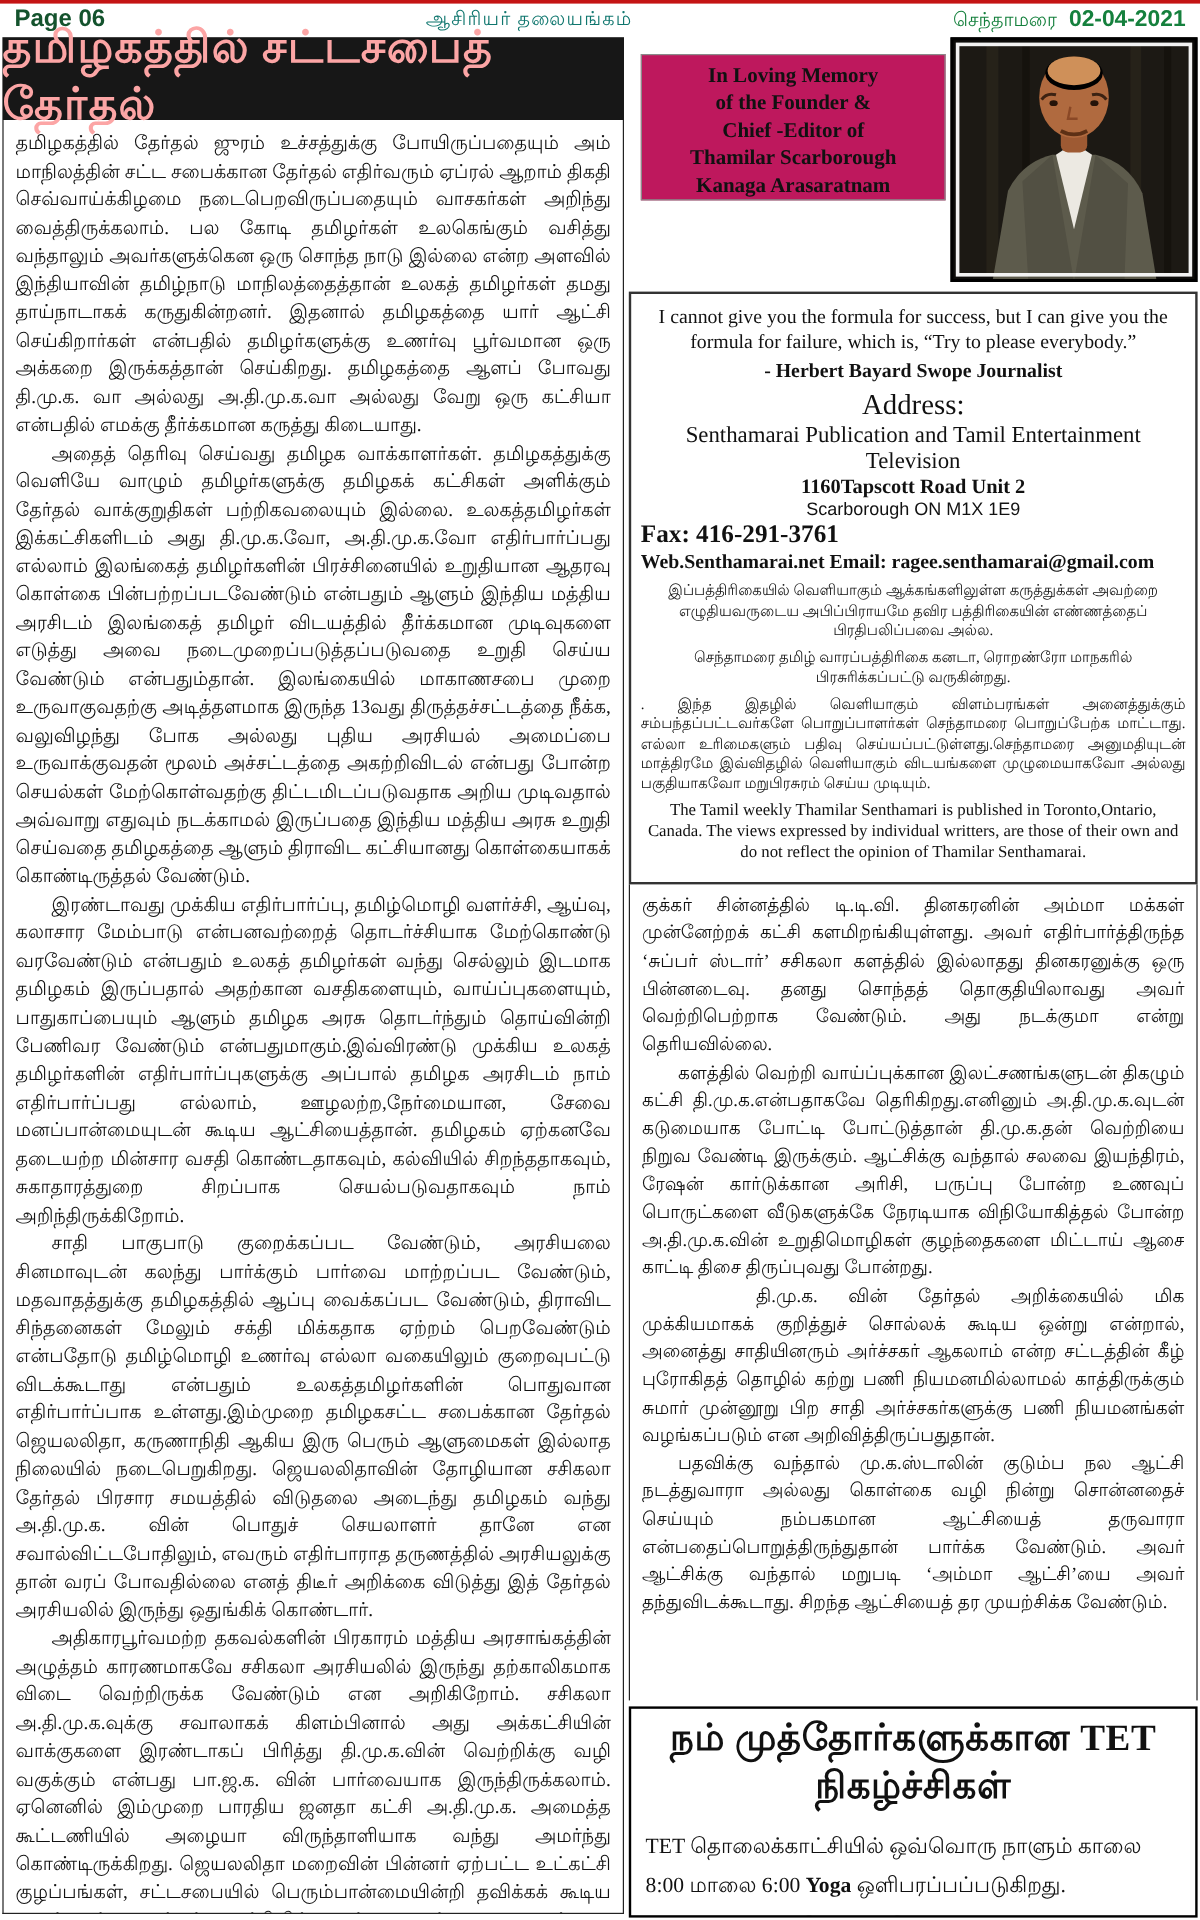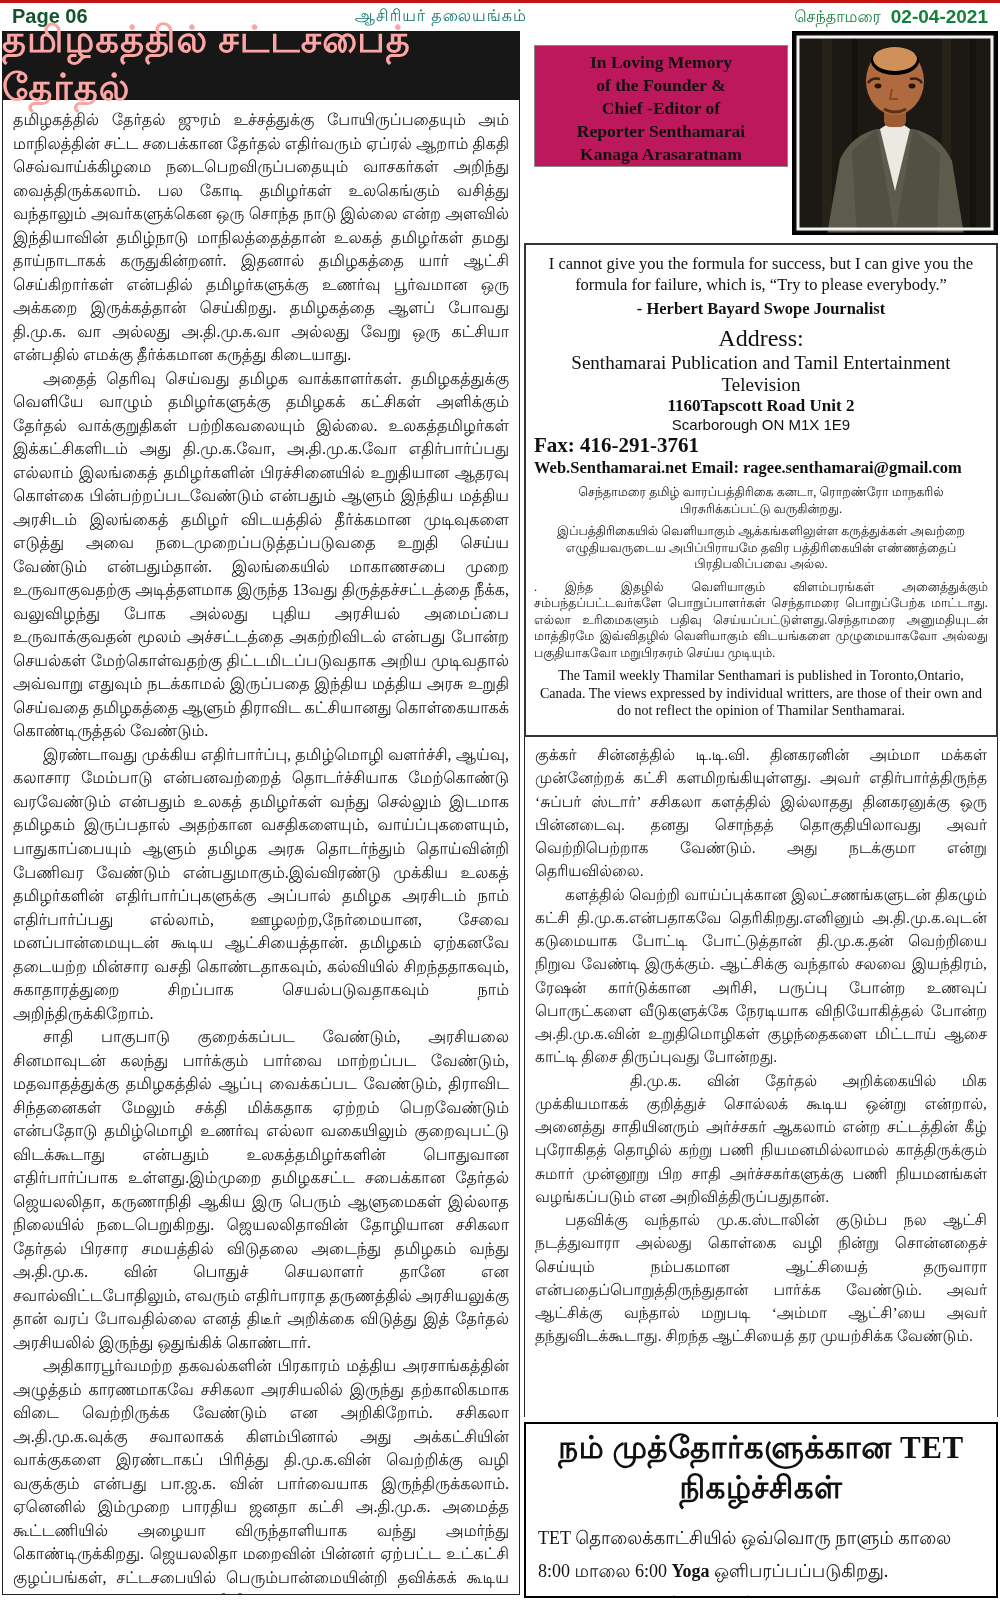--- a/index.html
+++ b/index.html
@@ -82,21 +82,21 @@
     </div>
   </div>
 
   <div class="right-col">
 
     <div class="memorial-row">
       <div class="memorial-box">
         <div>In Loving Memory</div>
         <div>of the  Founder &amp;</div>
         <div>Chief -Editor of</div>
-        <div>Reporter Senthamarai</div>
+        <div>Thamilar Scarborough</div>
         <div>Kanaga  Arasaratnam</div>
       </div>
 
       <div class="photo-frame">
         <svg width="206" height="204" viewBox="0 0 206 204" xmlns="http://www.w3.org/2000/svg">
           <rect x="0" y="0" width="206" height="204" fill="#0d0c0a"></rect>
           <rect x="5" y="5" width="196" height="194" fill="#1c1914"></rect>
           <rect x="30" y="5" width="10" height="194" fill="#262219"></rect>
           <rect x="60" y="5" width="6" height="194" fill="#15120d"></rect>
           <rect x="150" y="5" width="9" height="194" fill="#262219"></rect>
@@ -128,22 +128,22 @@
 
     <div class="info-box">
       <p class="quote-text">I cannot give you the formula for success, but I can give you the formula for failure, which is, “Try to please everybody.”</p>
       <p class="quote-attr">- Herbert Bayard Swope Journalist</p>
       <p class="addr-title">Address:</p>
       <p class="addr-org">Senthamarai  Publication  and Tamil Entertainment Television</p>
       <p class="addr-street">1160Tapscott   Road Unit 2</p>
       <p class="addr-city">Scarborough  ON M1X 1E9</p>
       <p class="addr-fax">Fax: 416-291-3761</p>
       <p class="addr-web">Web.Senthamarai.net Email: ragee.senthamarai@gmail.com</p>
+      <p class="tnote">இப்பத்திரிகையில் வெளியாகும் ஆக்கங்களிலுள்ள கருத்துக்கள் அவற்றை எழுதியவருடைய அபிப்பிராயமே தவிர பத்திரிகையின் எண்ணத்தைப் பிரதிபலிப்பவை அல்ல.</p>
       <p class="tnote">செந்தாமரை தமிழ் வாரப்பத்திரிகை கனடா, ரொறண்ரோ மாநகரில் பிரசுரிக்கப்பட்டு வருகின்றது.</p>
-      <p class="tnote">இப்பத்திரிகையில் வெளியாகும் ஆக்கங்களிலுள்ள கருத்துக்கள் அவற்றை எழுதியவருடைய அபிப்பிராயமே தவிர பத்திரிகையின் எண்ணத்தைப் பிரதிபலிப்பவை அல்ல.</p>
       <p class="tnote tnote3">. இந்த இதழில் வெளியாகும் விளம்பரங்கள் அனைத்துக்கும் சம்பந்தப்பட்டவர்களே பொறுப்பாளர்கள் செந்தாமரை பொறுப்பேற்க மாட்டாது. எல்லா உரிமைகளும் பதிவு செய்யப்பட்டுள்ளது.செந்தாமரை அனுமதியுடன் மாத்திரமே இவ்விதழில் வெளியாகும் விடயங்களை முழுமையாகவோ அல்லது பகுதியாகவோ மறுபிரசுரம் செய்ய முடியும்.</p>
       <p class="enote">The Tamil weekly Thamilar Senthamari is published in Toronto,Ontario, Canada. The views expressed by individual writters, are those of their own and do not reflect the opinion of Thamilar Senthamarai.</p>
 
     </div>
 
     <div class="continuation">
       <p>குக்கர் சின்னத்தில் டி.டி.வி. தினகரனின் அம்மா மக்கள் முன்னேற்றக் கட்சி களமிறங்கியுள்ளது. அவர் எதிர்பார்த்திருந்த ‘சுப்பர் ஸ்டார்’ சசிகலா களத்தில் இல்லாதது தினகரனுக்கு ஒரு பின்னடைவு. தனது சொந்தத் தொகுதியிலாவது அவர் வெற்றிபெற்றாக வேண்டும். அது நடக்குமா என்று தெரியவில்லை.</p>
       <p class="ind">களத்தில் வெற்றி வாய்ப்புக்கான இலட்சணங்களுடன் திகழும் கட்சி தி.மு.க.என்பதாகவே தெரிகிறது.எனினும் அ.தி.மு.க.வுடன் கடுமையாக போட்டி போட்டுத்தான் தி.மு.க.தன் வெற்றியை நிறுவ வேண்டி இருக்கும். ஆட்சிக்கு வந்தால் சலவை இயந்திரம், ரேஷன் கார்டுக்கான அரிசி, பருப்பு போன்ற உணவுப் பொருட்களை வீடுகளுக்கே நேரடியாக விநியோகித்தல் போன்ற அ.தி.மு.க.வின் உறுதிமொழிகள் குழந்தைகளை மிட்டாய் ஆசை காட்டி திசை திருப்புவது போன்றது.</p>
       <p class="bigind">தி.மு.க. வின் தேர்தல் அறிக்கையில் மிக முக்கியமாகக் குறித்துச் சொல்லக் கூடிய ஒன்று என்றால், அனைத்து சாதியினரும் அர்ச்சகர் ஆகலாம் என்ற சட்டத்தின் கீழ் புரோகிதத் தொழில் கற்று பணி நியமனமில்லாமல் காத்திருக்கும் சுமார் முன்னூறு பிற சாதி அர்ச்சகர்களுக்கு பணி நியமனங்கள் வழங்கப்படும் என அறிவித்திருப்பதுதான்.</p>
       <p class="ind">பதவிக்கு வந்தால் மு.க.ஸ்டாலின் குடும்ப நல ஆட்சி நடத்துவாரா அல்லது கொள்கை வழி நின்று சொன்னதைச் செய்யும் நம்பகமான ஆட்சியைத் தருவாரா என்பதைப்பொறுத்திருந்துதான் பார்க்க வேண்டும். அவர் ஆட்சிக்கு வந்தால் மறுபடி ‘அம்மா ஆட்சி’யை அவர் தந்துவிடக்கூடாது. சிறந்த ஆட்சியைத் தர முயற்சிக்க வேண்டும்.</p>

